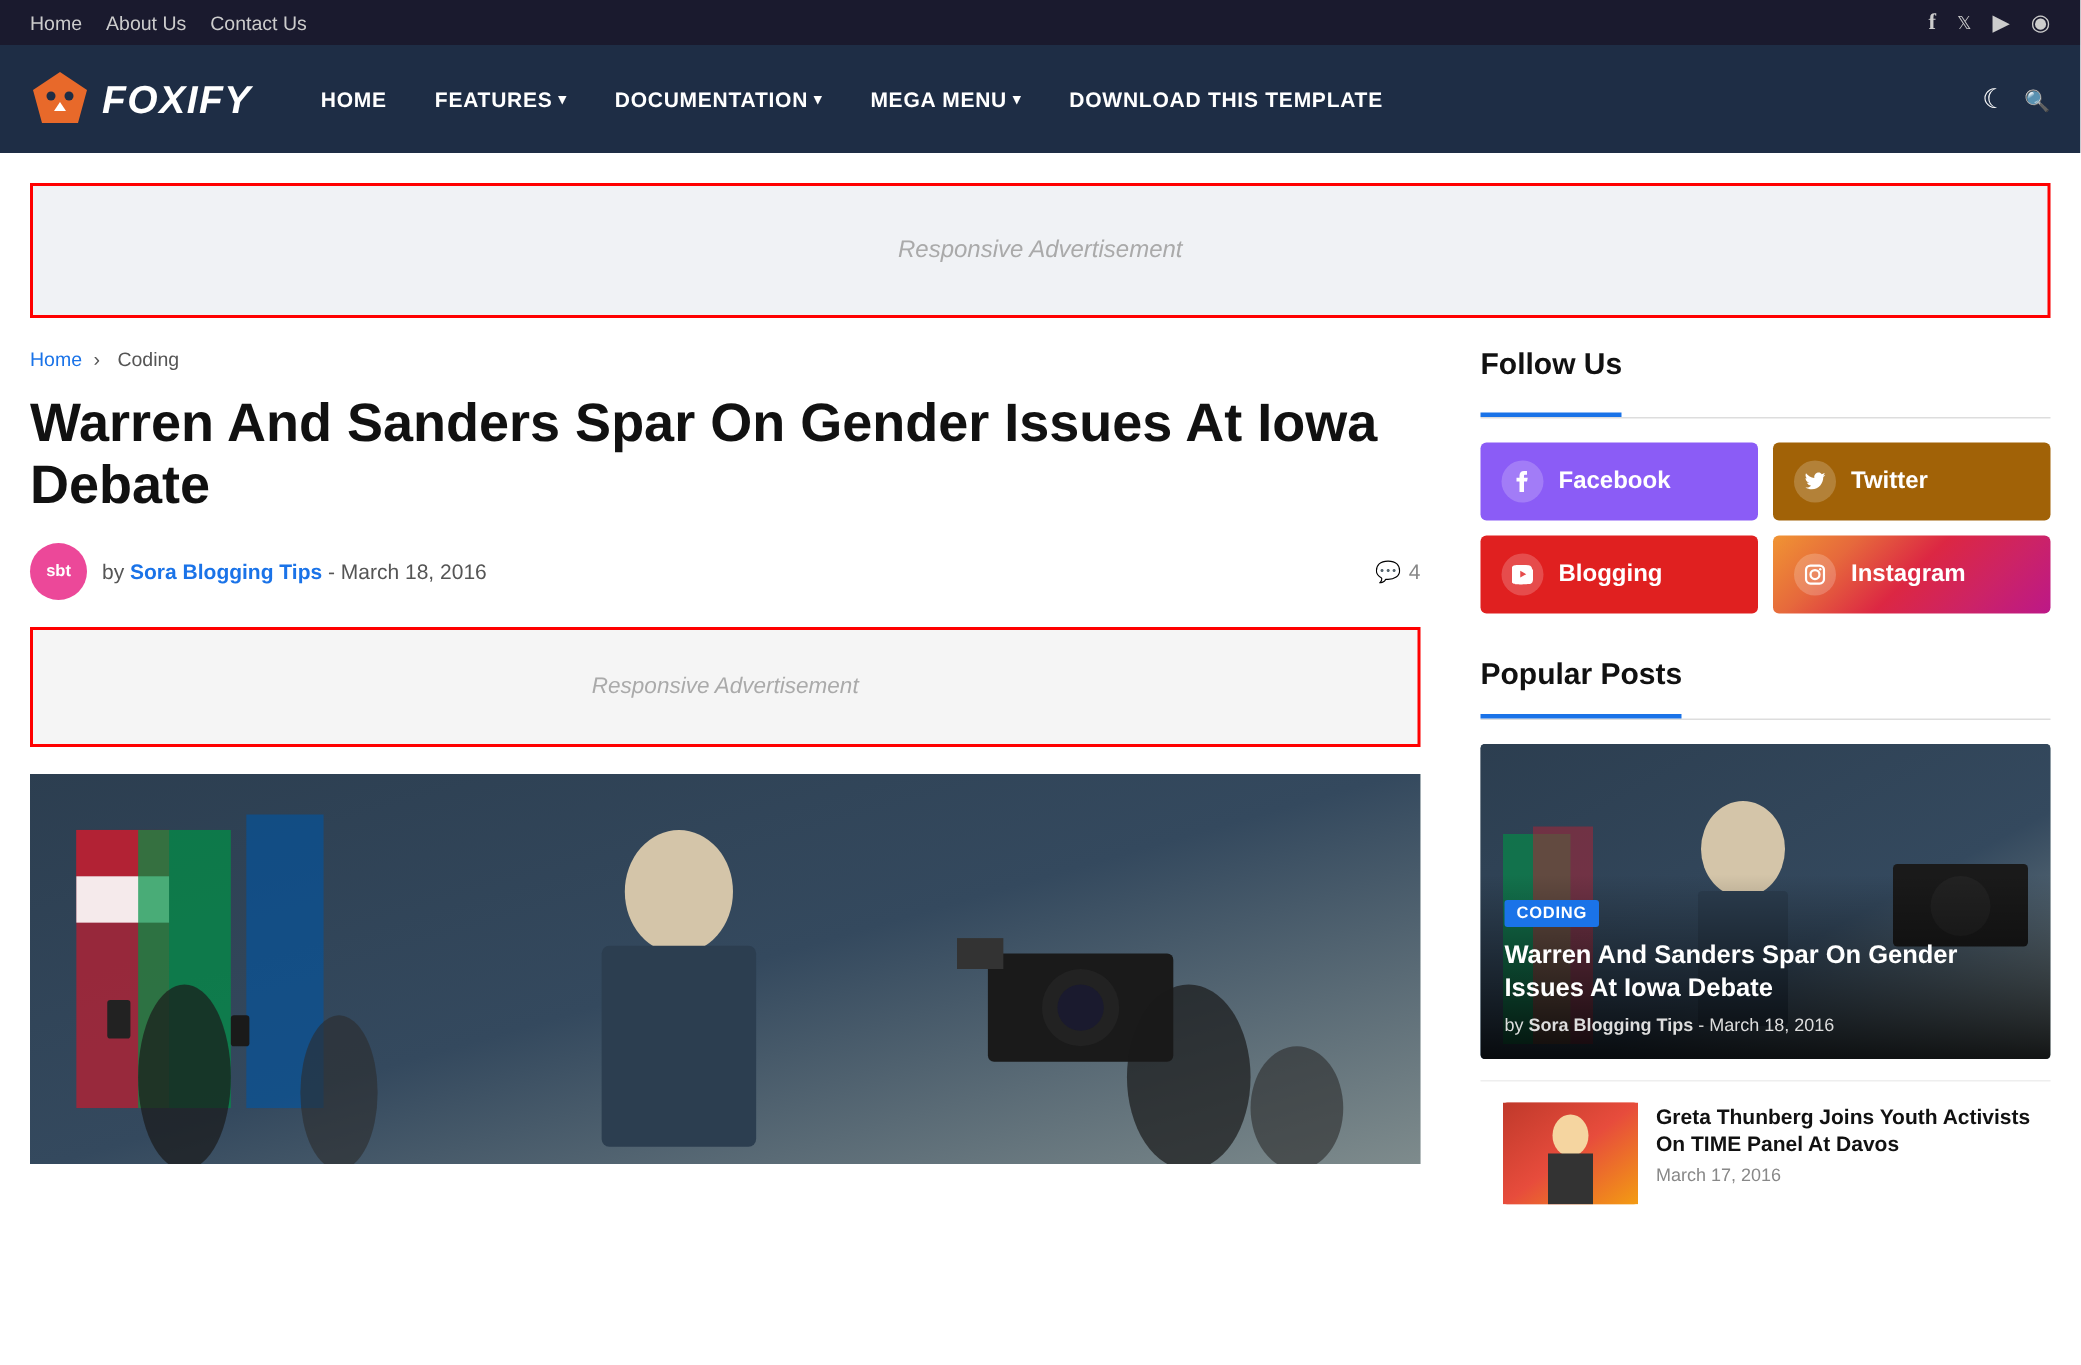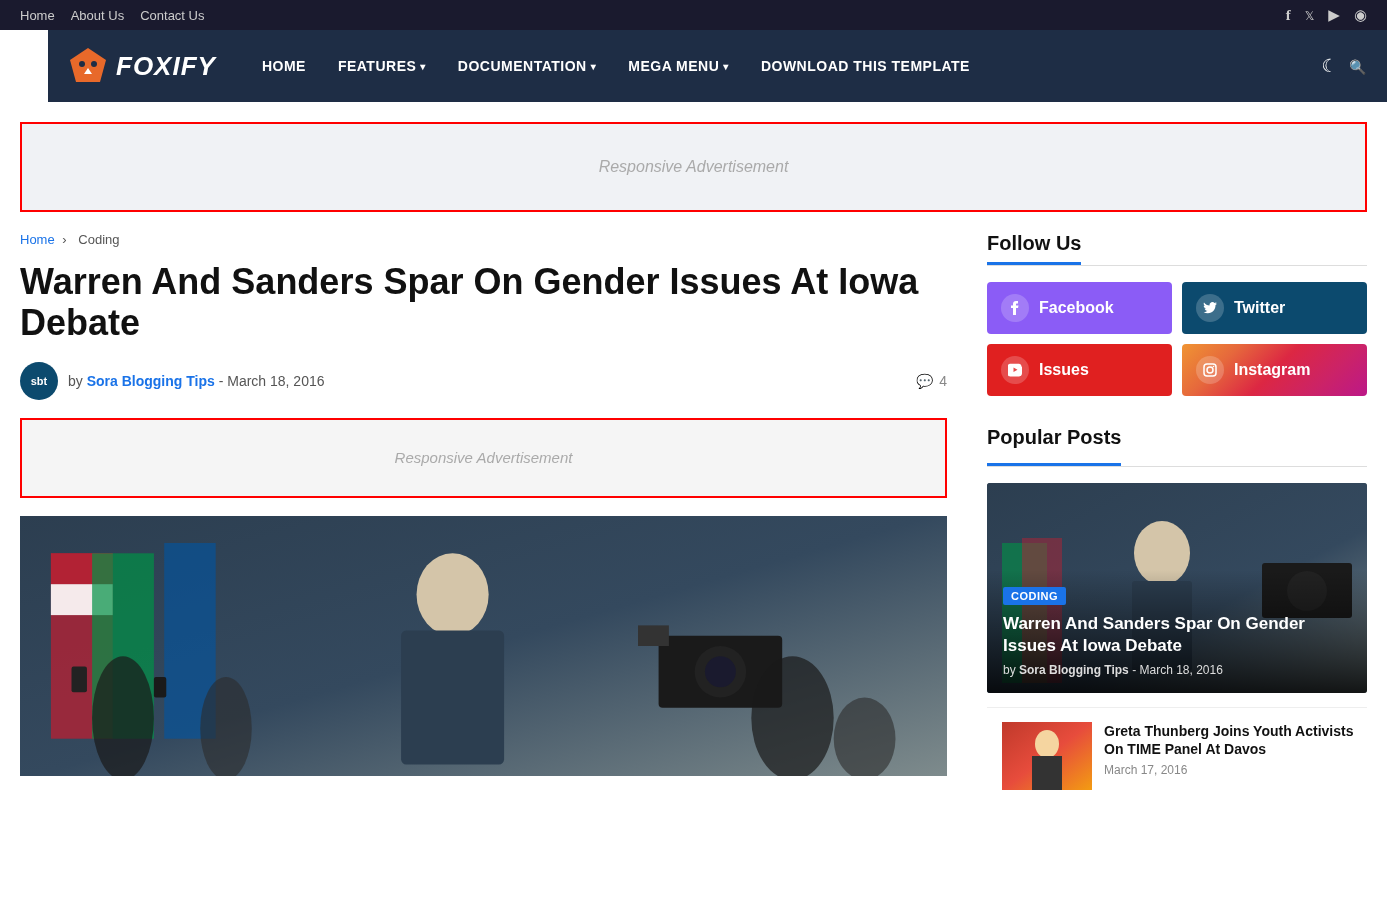--- a/index.html
+++ b/index.html
@@ -21,21 +21,20 @@
     .top-bar-icons span { color: #ccc; font-size: 15px; cursor: pointer; }
 
     
     .main-nav {
       background: #1e2d45;
       display: flex;
       align-items: center;
       padding: 0 20px;
       height: 72px;
       position: relative;
-      margin-left: 48px;
     }
     .logo {
       display: flex;
       align-items: center;
       gap: 8px;
       margin-right: 30px;
       text-decoration: none;
     }
     .logo-icon {
       width: 40px;
@@ -138,21 +137,21 @@
     }
     .author-left {
       display: flex;
       align-items: center;
       gap: 10px;
     }
     .author-avatar {
       width: 38px;
       height: 38px;
       border-radius: 50%;
-      background: #0c4a6e;
+      background: #ec4899;
       display: flex;
       align-items: center;
       justify-content: center;
       color: #fff;
       font-size: 11px;
       font-weight: bold;
     }
     .author-meta { font-size: 14px; color: #555; }
     .author-meta a { color: #1a73e8; text-decoration: none; font-weight: 600; }
     .comment-count {
@@ -219,21 +218,21 @@
       padding: 12px 14px;
       border-radius: 4px;
       color: #fff;
       font-size: 16px;
       font-weight: 700;
       cursor: pointer;
       border: none;
       text-decoration: none;
     }
     .follow-btn.facebook { background: #8b5cf6; }
-    .follow-btn.twitter { background: #0c4a6e; }
+    .follow-btn.twitter { background: #a16207; }
     .follow-btn.youtube { background: #e02020; }
     .follow-btn.instagram { background: linear-gradient(135deg, #f09433 0%, #e6683c 25%, #dc2743 50%, #cc2366 75%, #bc1888 100%); }
     .follow-btn-icon {
       width: 28px;
       height: 28px;
       border-radius: 50%;
       background: rgba(255,255,255,0.2);
       display: flex;
       align-items: center;
       justify-content: center;
@@ -435,21 +434,21 @@
         <ellipse cx="750" cy="200" rx="40" ry="60" fill="#1a1a1a" opacity="0.7"></ellipse>
         <ellipse cx="820" cy="220" rx="30" ry="40" fill="#2c2c2c" opacity="0.6"></ellipse>
       </svg>
     </div>
 
   </div>
 
   <div class="sidebar">
 
     <div>
-      <div style="border-bottom: 3px solid #1a73e8; margin-bottom: 0; padding-bottom: 7px; display: inline-block;">
+      <div style="border-bottom: 3px solid #1a73e8; margin-bottom: 0; padding-bottom: 20px; display: inline-block;">
         <span class="section-heading" style="border-bottom: none; padding-bottom: 0; margin-bottom: 0;">Follow Us</span>
       </div>
       <div style="border-bottom: 1px solid #ddd; margin-bottom: 16px; margin-top: 0; height: 1px;"></div>
 
       <div class="follow-grid">
         <a class="follow-btn facebook" href="#">
           <div class="follow-btn-icon">
             <svg width="14" height="14" viewBox="0 0 14 14" fill="white">
                 <path d="M8.5 2.5H10V0H8C6 0 5 1.2 5 3v1.5H3V7h2v7h3V7h2l0.5-2.5H8V3c0-0.3 0.2-0.5 0.5-0.5z"></path>
               </svg>
@@ -463,21 +462,21 @@
               </svg>
           </div>
           <span>Twitter</span>
         </a>
         <a class="follow-btn youtube" href="#">
           <div class="follow-btn-icon">
             <svg width="14" height="14" viewBox="0 0 14 14" fill="white">
                 <path d="M13.5 3.5S13.3 2.2 12.7 1.6C12 0.9 11.2 0.9 10.8 0.8 9.1 0.7 6.5 0.7 6.5 0.7S3.9 0.7 2.2 0.8C1.8 0.9 1 0.9 0.3 1.6-0.3 2.2-0.5 3.5-0.5 3.5S-0.7 5 -0.7 6.5v1.4c0 1.5 0.2 2.9 0.2 2.9S-0.3 12 0.3 12.7c0.7 0.7 1.6 0.7 2 0.8C3.6 13.6 7 13.6 7 13.6s2.6 0 4.3-0.2c0.4-0.1 1.2-0.1 1.9-0.8 0.6-0.6 0.8-2 0.8-2S14.3 9.5 14.3 8V6.5C14.3 5 14.1 3.5 13.5 3.5zM5.5 9V4.5L9.5 6.8 5.5 9z"></path>
               </svg>
           </div>
-          <span>Issues</span>
+          <span>Blogging</span>
         </a>
         <a class="follow-btn instagram" href="#">
           <div class="follow-btn-icon">
             <svg width="14" height="14" viewBox="0 0 14 14" fill="white">
                 <rect x="1" y="1" width="12" height="12" rx="3" ry="3" fill="none" stroke="white" stroke-width="1.5"></rect>
                 <circle cx="7" cy="7" r="3" fill="none" stroke="white" stroke-width="1.5"></circle>
                 <circle cx="10.5" cy="3.5" r="0.8" fill="white"></circle>
               </svg>
           </div>
           <span>Instagram</span>

